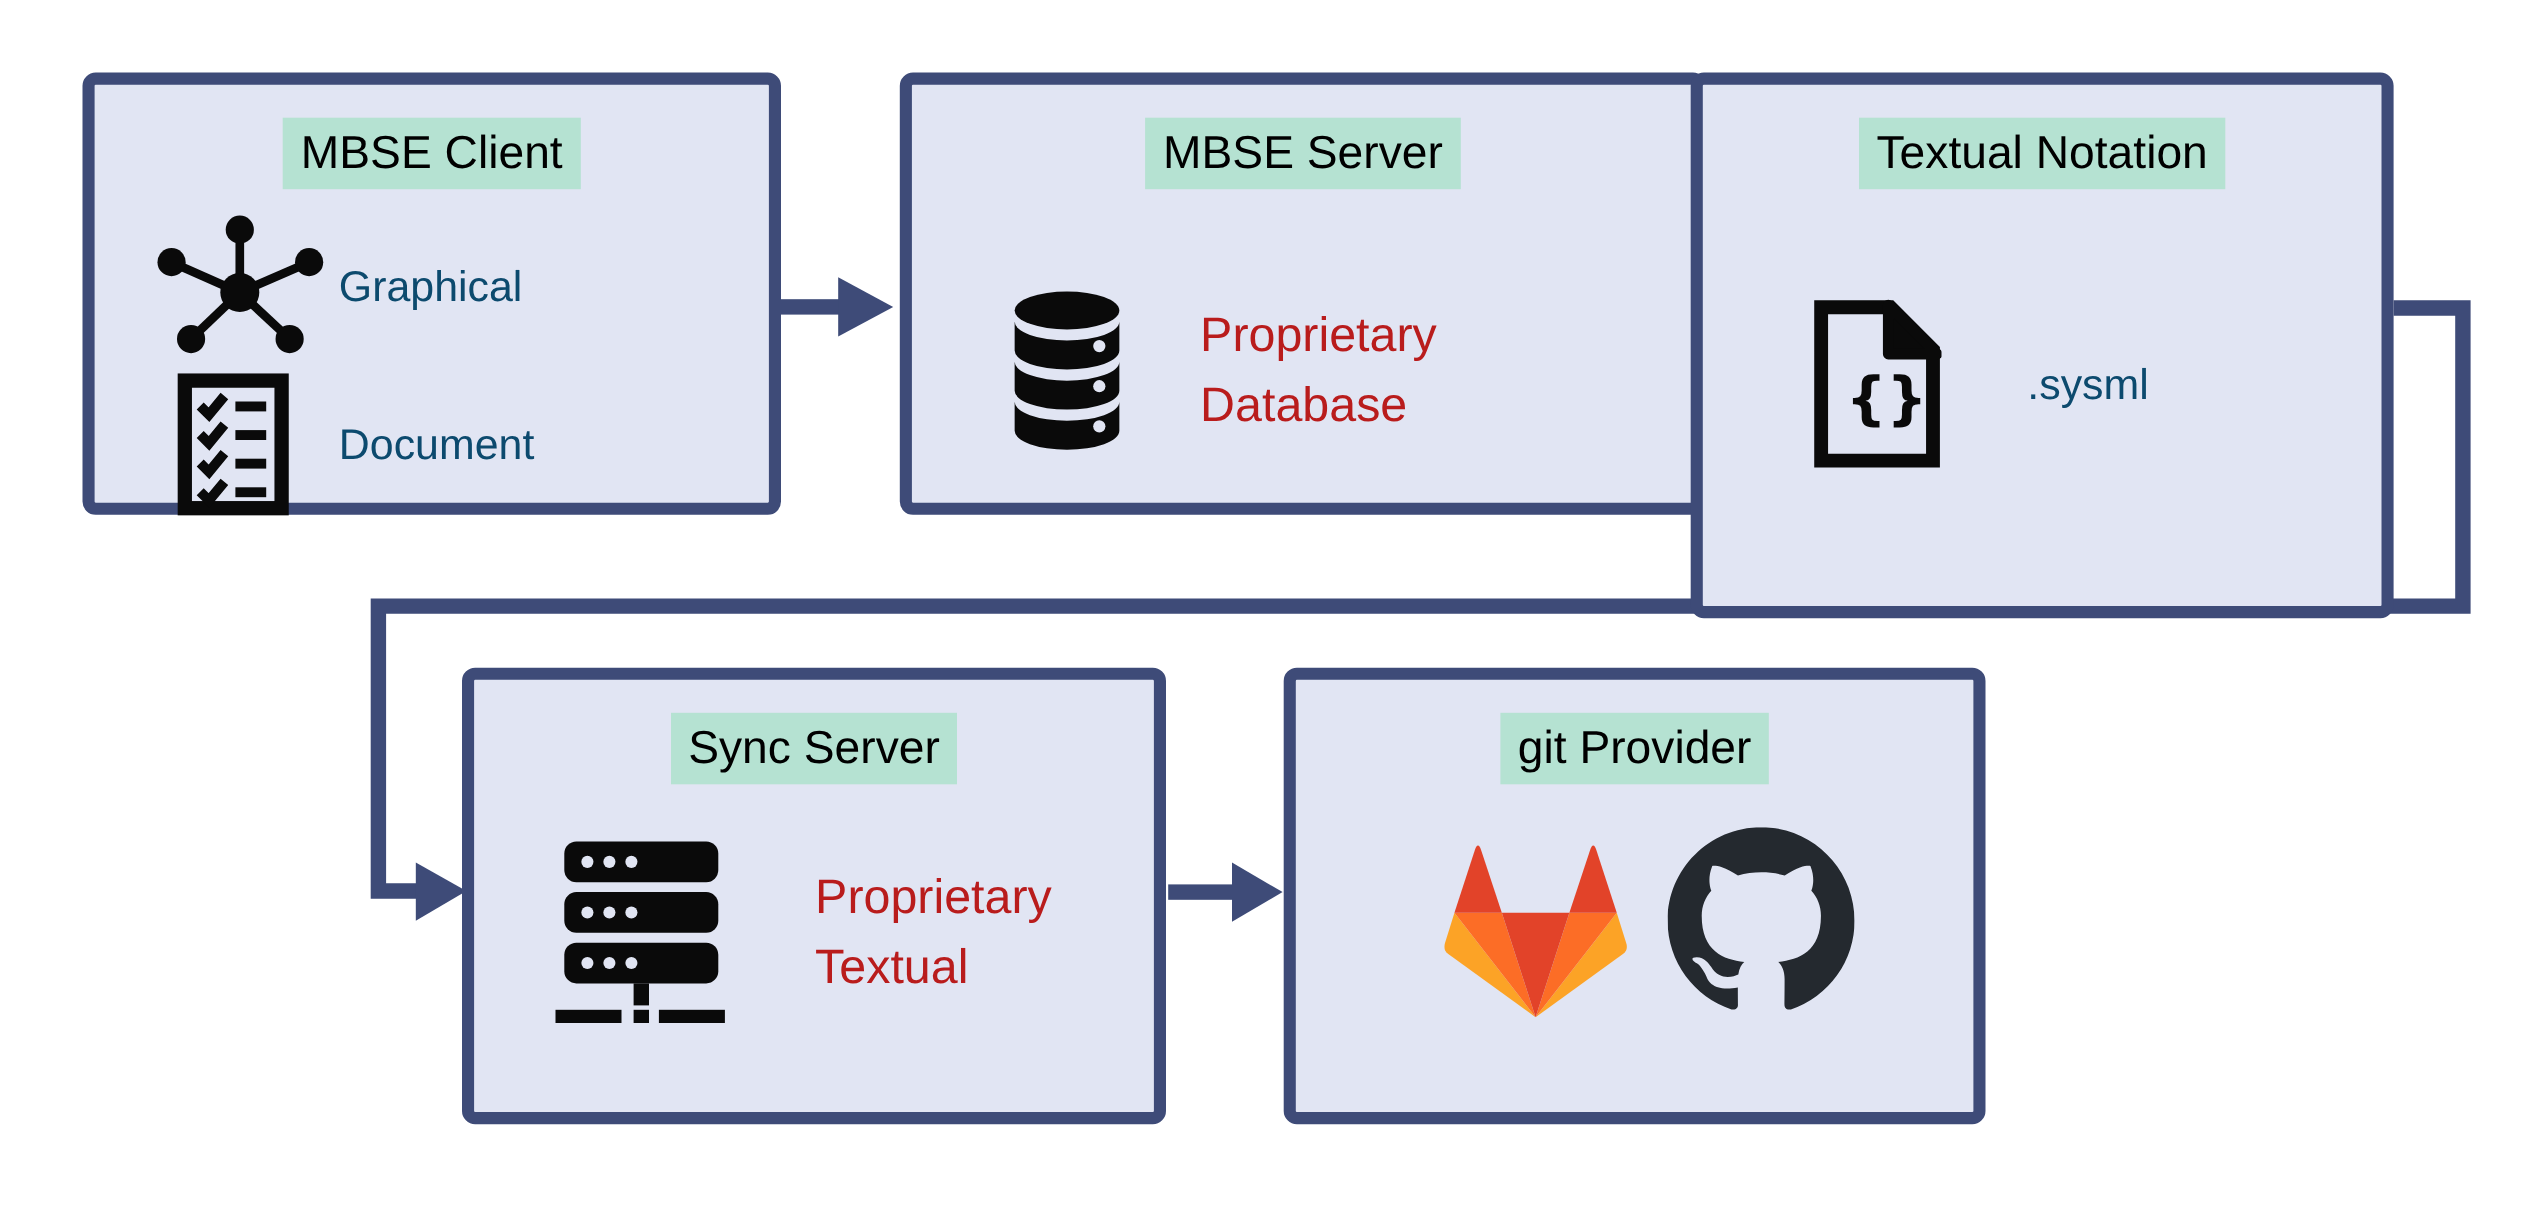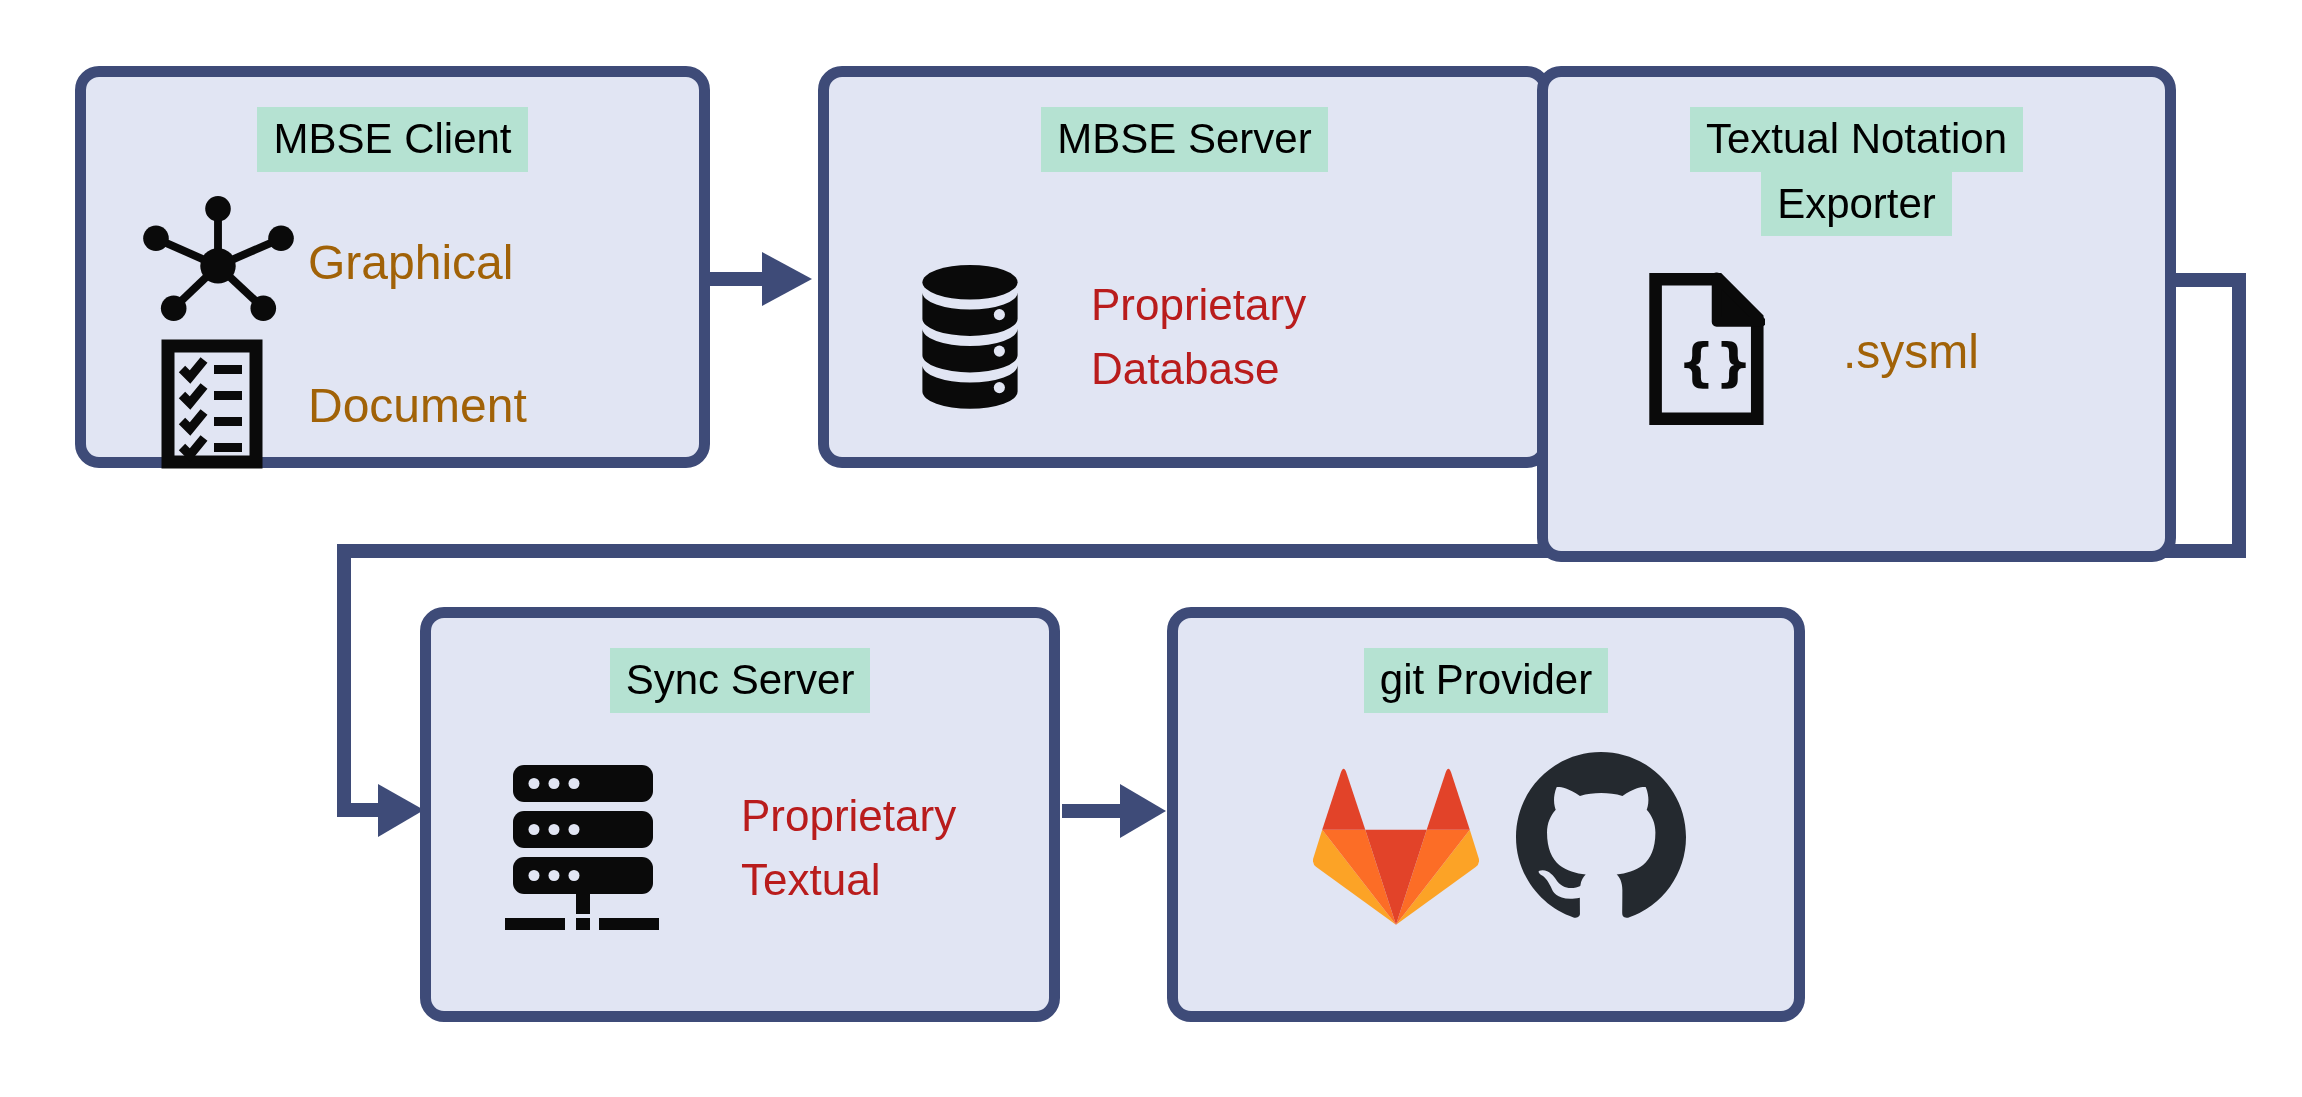--- a/index.html
+++ b/index.html
@@ -12,37 +12,37 @@
     overflow:hidden;
   }
   .connector-layer{
     position:absolute;left:0;top:0;width:2302px;height:1097px;
     pointer-events:none;
   }
   .node-box{
     position:absolute;
     background:var(--box-fill,#e1e5f3);
     border:11px solid var(--box-border,#3e4b78);
-    border-radius:24px;
+    border-radius:12px;
     box-sizing:border-box;
     padding-left:32px;
   }
   .box-title{
     position:absolute;left:0;right:0;text-align:center;
     font-size:42px;line-height:1.25;color:#000;
   }
   .box-title .hl{
     display:inline-block;
     background:var(--title-highlight,#b5e2d2);
     padding:6px 16px;
   }
   .title-row{display:block;}
   .item-label{
     position:absolute;
-    font-size:48px;color:#a16207;white-space:nowrap;
+    font-size:39px;color:#0c4a6e;white-space:nowrap;
     transform:translateY(-50%);
   }
   .item-lines{
     position:absolute;
     font-size:44px;color:#b91c1c;line-height:64px;white-space:nowrap;
   }
   .icon{position:absolute;}
 </style>
 </head>
 <body>
@@ -121,21 +121,20 @@
     </svg>
     <div class="item-lines" style="left:262px;top:196px">
       <div>Proprietary</div>
       <div>Database</div>
     </div>
   </div>
 
   <div class="node-box" style="left:1537px;top:66px;width:639px;height:496px">
     <div class="box-title" style="top:30px">
       <span class="title-row"><span class="hl">Textual Notation</span></span>
-      <span class="title-row"><span class="hl">Exporter</span></span>
     </div>
     <svg class="icon" style="left:95px;top:194px" width="122" height="156" viewBox="0 0 126 160">
       <path d="M13,8 H78 L118,48 V152 H13 Z" fill="none" stroke="var(--icon-black)" stroke-width="13"></path>
       <path d="M76,6 L76,52 L122,52 Z" fill="var(--icon-black)" stroke="var(--icon-black)" stroke-width="10" stroke-linejoin="round"></path>
       <text x="36" y="112" font-size="54" font-weight="bold" fill="var(--icon-black)" font-family="'DejaVu Sans', sans-serif">{}</text>
     </svg>
     <div class="item-label" style="left:295px;top:274px">.sysml</div>
   </div>
 
   <div class="node-box" style="left:420px;top:607px;width:640px;height:415px">

